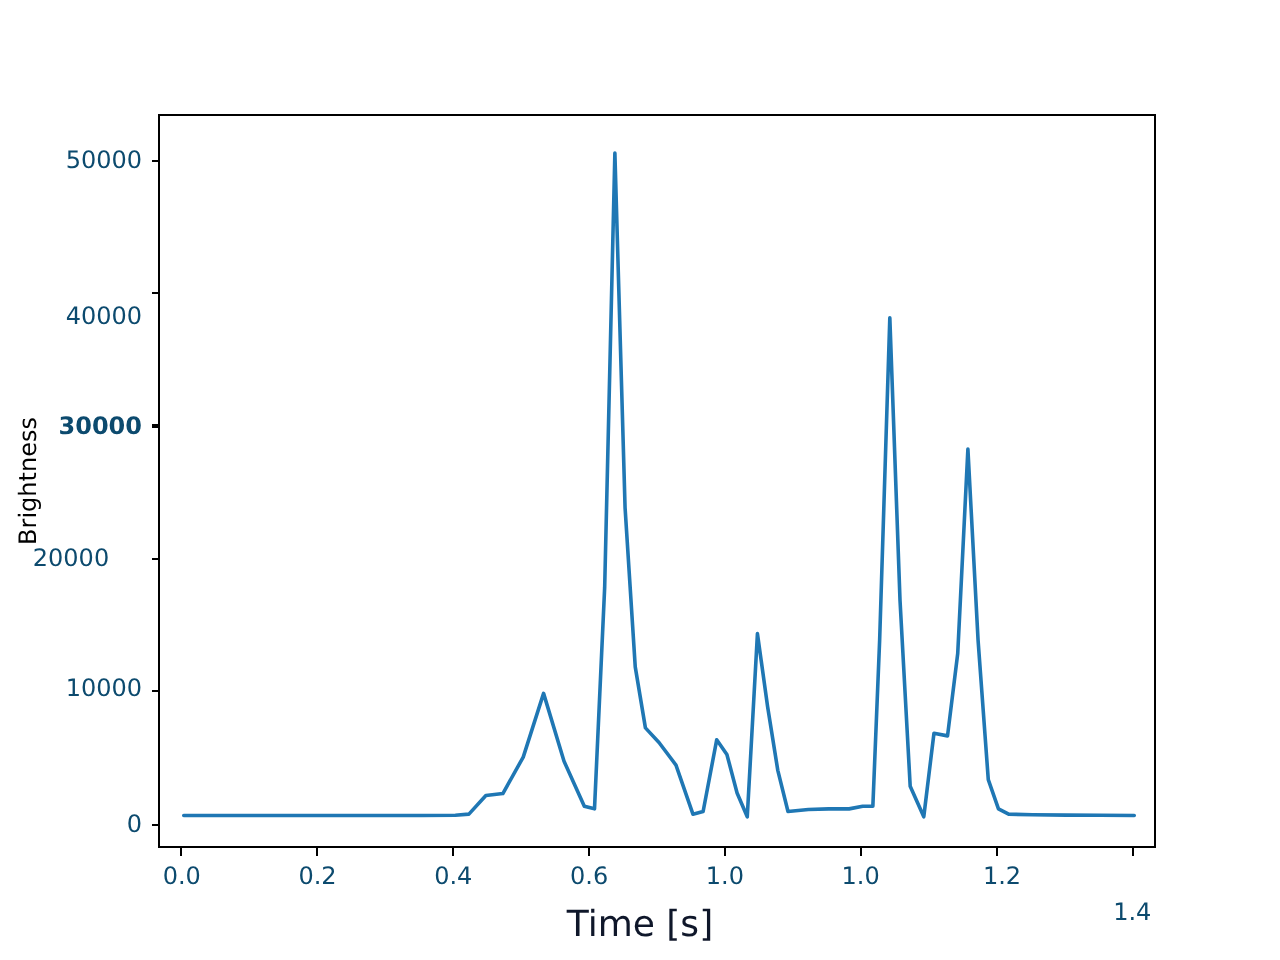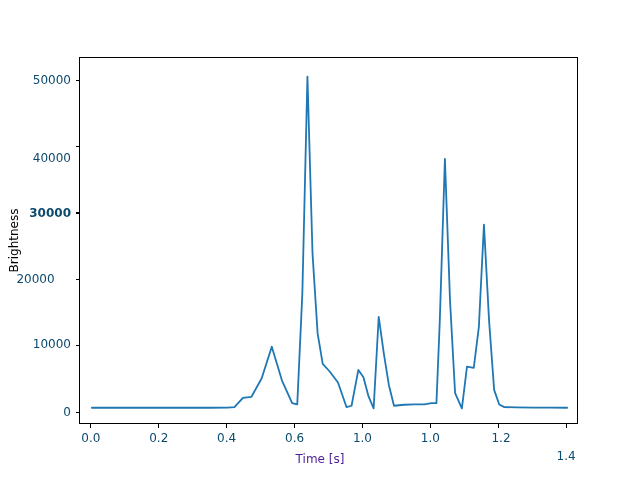--- a/index.html
+++ b/index.html
@@ -71,22 +71,22 @@
     height: 3.5px;
     width: 1.1px;
     top: 424px;
   }
   #xlabel {
     position: absolute;
     left: 0;
     top: 452px;
     width: 640px;
     text-align: center;
-    font-size: 12px;
-    color: #4c1d95;
+    font-size: 18px;
+    color: #0f172a;
   }
   #ylabel {
     position: absolute;
     left: -8px;
     top: 0;
     width: 367px;
     height: 16px;
     line-height: 16px;
     text-align: center;
     font-size: 12px;

